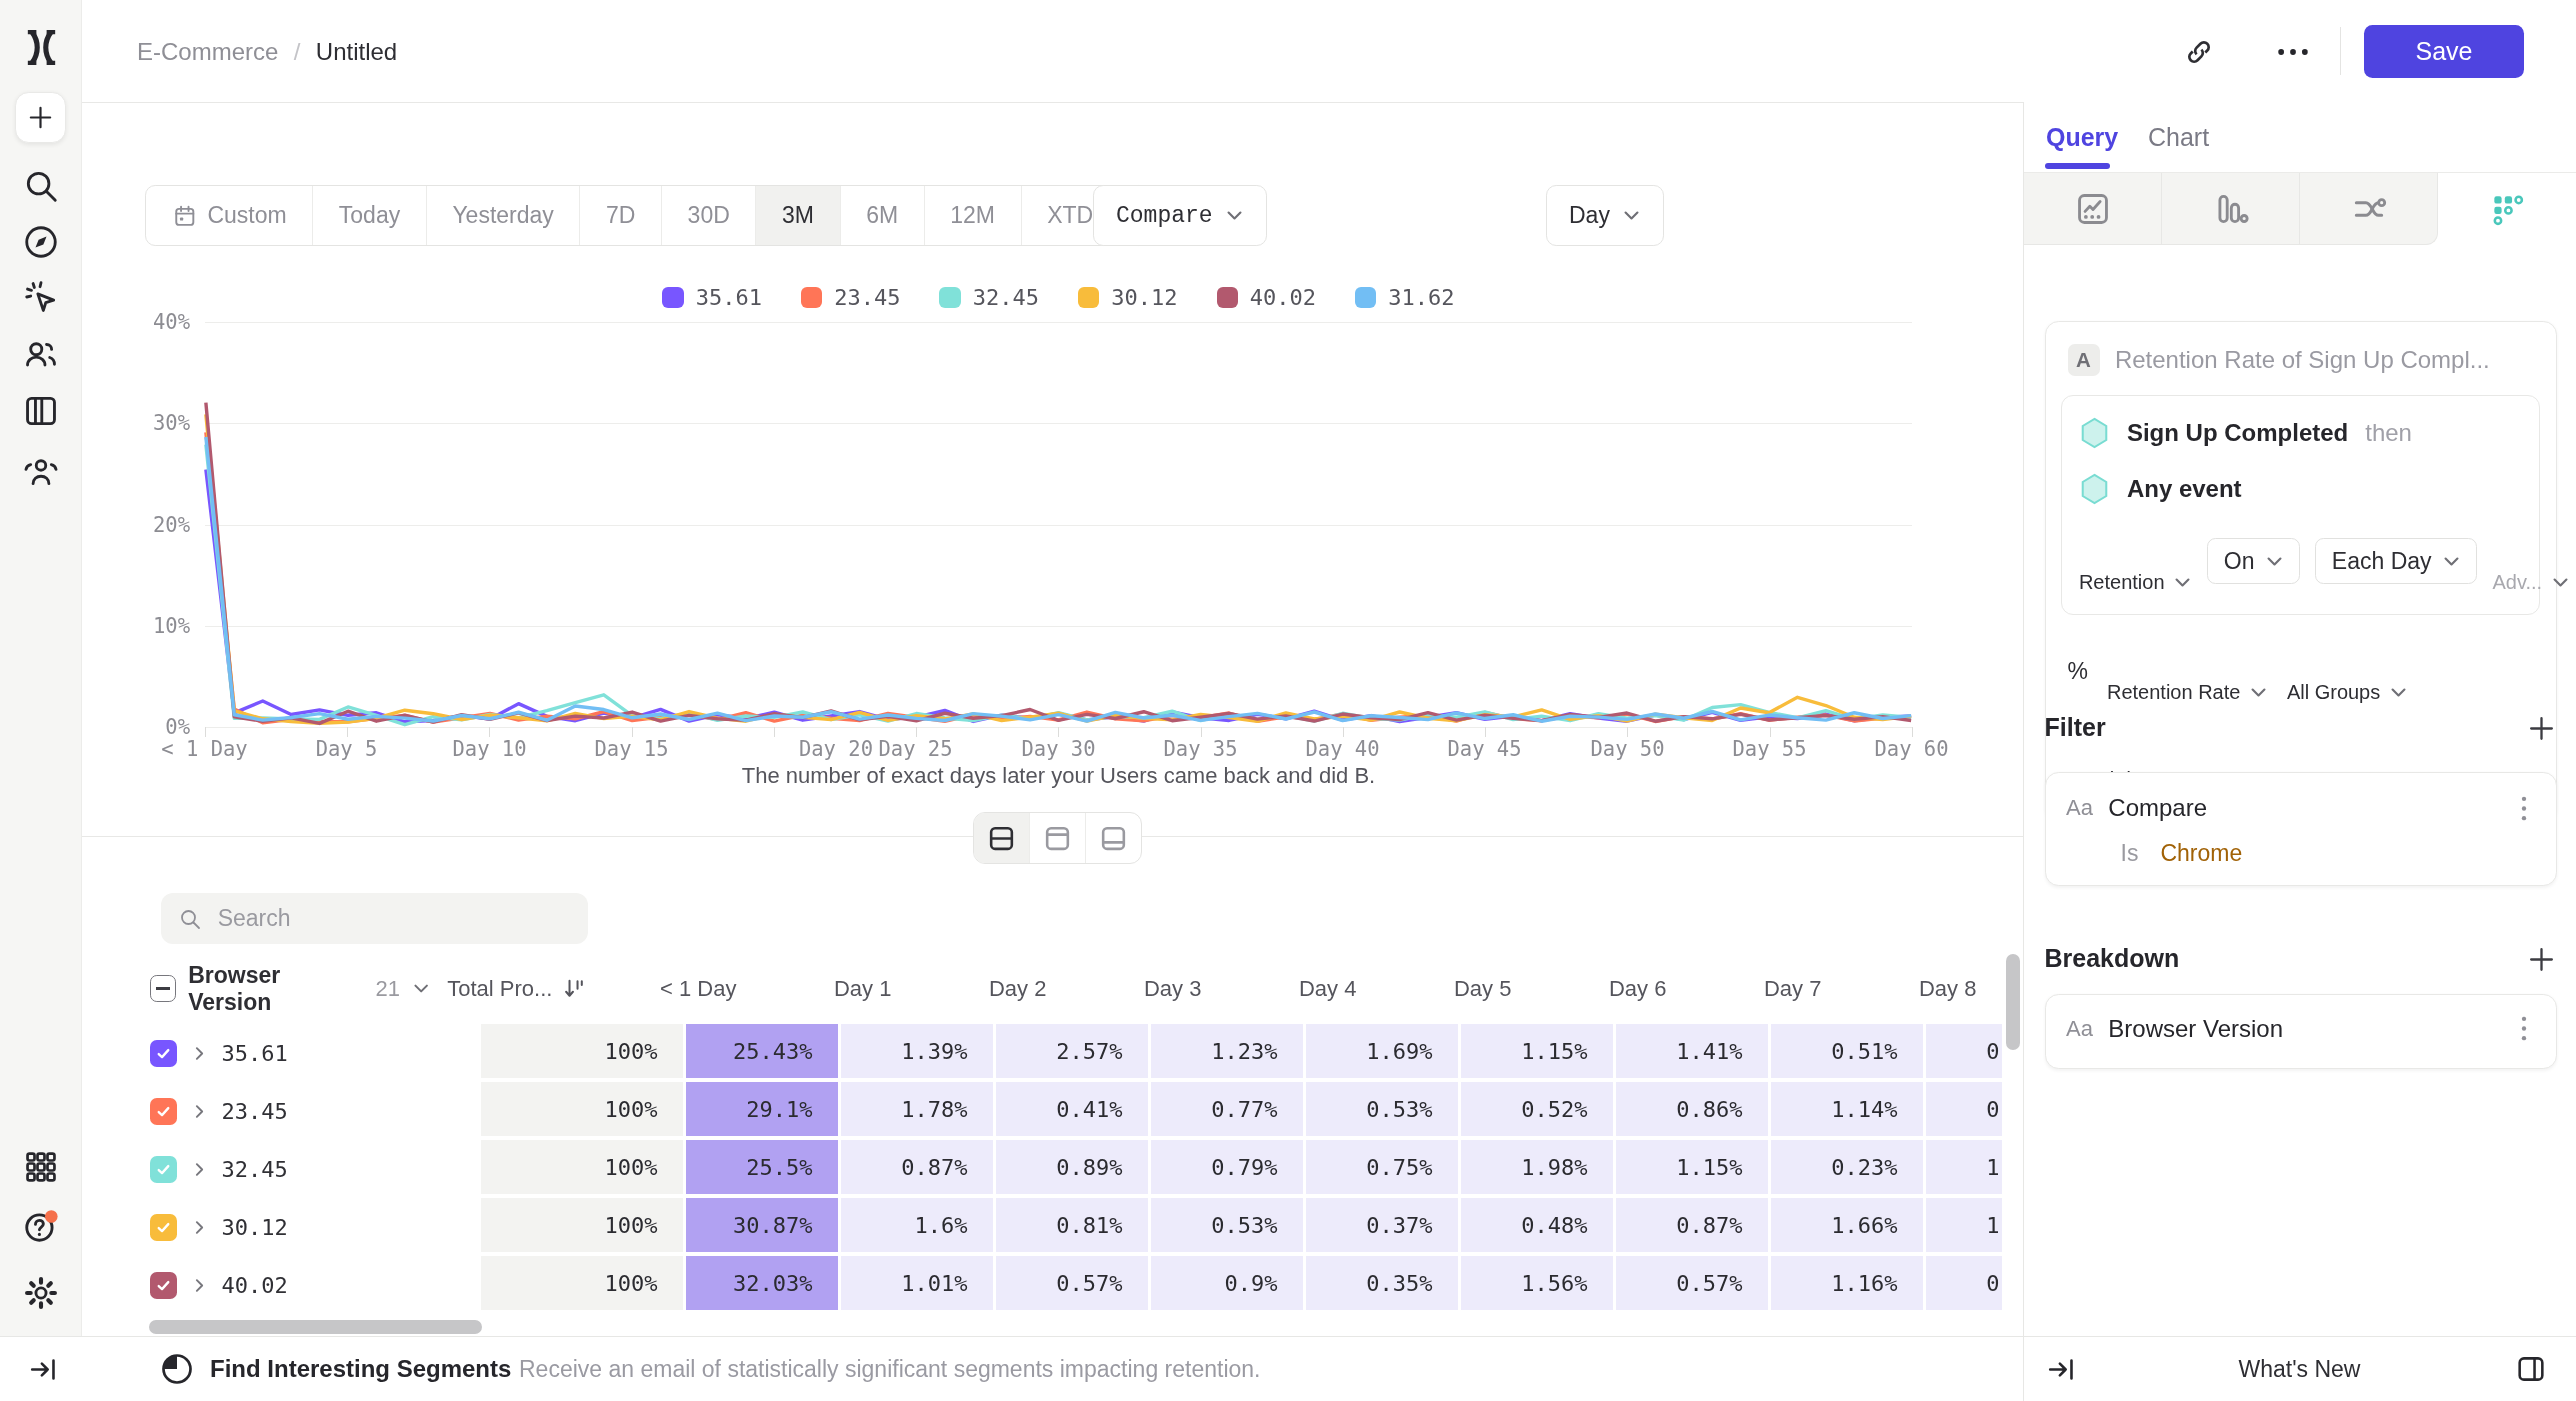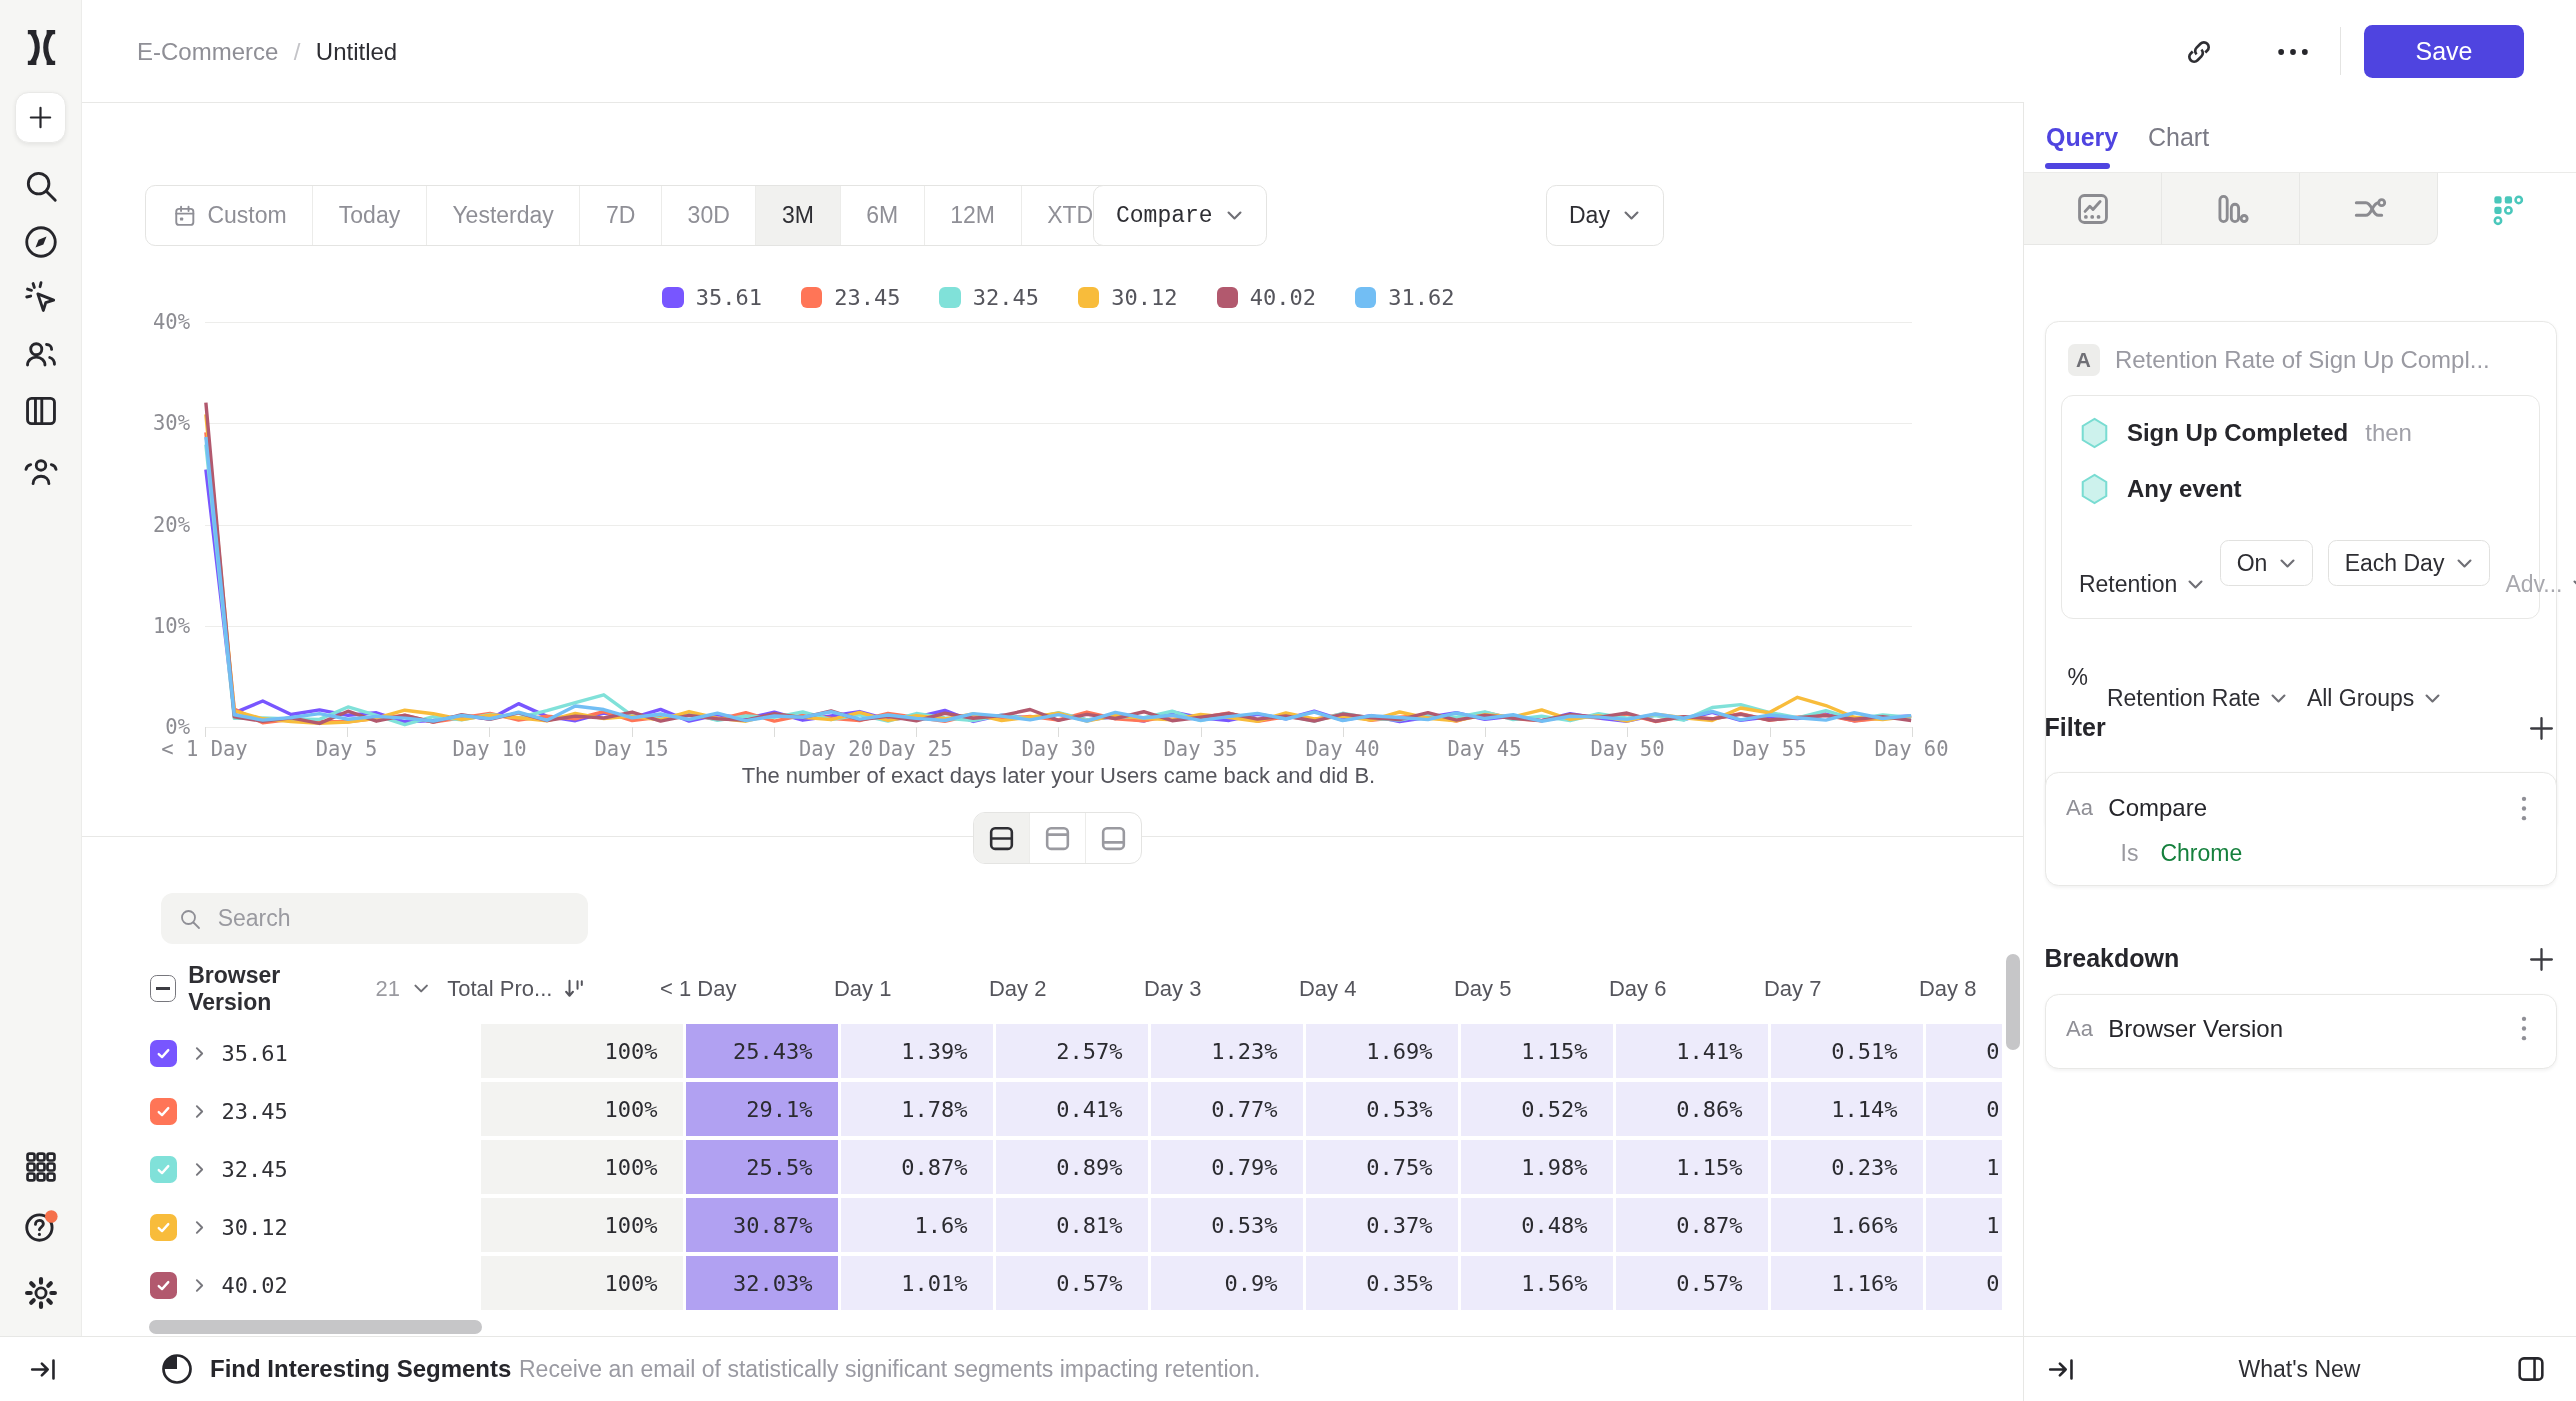--- a/index.html
+++ b/index.html
@@ -79,34 +79,34 @@
   .card{position:absolute;left:20.5px;width:512px;border:0.9px solid #e8e8e6;border-radius:13.7px;background:#fff;box-shadow:0 1.7px 3.4px rgba(0,0,0,.05);box-sizing:border-box;}
   .q-title-row{display:flex;align-items:center;gap:15.4px;padding:22px 22px 0 22px;}
   .q-badge{width:32px;height:32px;background:#ededeb;border-radius:6.8px;display:flex;align-items:center;justify-content:center;font-size:20.5px;font-weight:700;color:#6f6f75;flex:none;}
   .q-title{font-size:24px;color:#9a9aa2;white-space:nowrap;overflow:hidden;}
   .q-inner{margin:19px 15.4px 0 15.4px;border:0.9px solid #e8e8e6;border-radius:12px;padding:20.5px 17px;box-sizing:border-box;}
   .step-row{display:flex;align-items:center;gap:17px;margin-bottom:24px;cursor:pointer;}
   .hex{width:31px;height:32px;flex:none;}
   .step-name{font-size:24px;font-weight:600;color:#26262b;}
   .step-suffix{font-size:24px;color:#a0a0a8;}
   .ctrl-row{display:flex;align-items:center;gap:15.4px;}
-  .plain-dd{display:flex;align-items:center;gap:8.5px;font-size:23px;color:#2e2e33;cursor:pointer;white-space:nowrap;margin-top:42px;}
+  .plain-dd{display:flex;align-items:center;gap:8.5px;font-size:20px;color:#2e2e33;cursor:pointer;white-space:nowrap;margin-top:42px;}
   .sel{display:flex;align-items:center;gap:10.2px;border:0.9px solid #e1e1df;border-radius:8.5px;padding:8.5px 15.4px;font-size:23px;color:#2e2e33;cursor:pointer;white-space:nowrap;}
   .gray-dd{color:#a8a8ae;}
   .measure-row{display:flex;align-items:center;gap:19px;padding:24px 22px 0 22px;}
   .bd-row{display:flex;align-items:center;gap:10.2px;padding:22px 22px 25.6px 22px;}
   .sec-head{position:absolute;left:20.5px;font-size:25px;font-weight:600;color:#26262b;}
   .plus-ic{position:absolute;width:31px;height:31px;color:#3c3c42;cursor:pointer;}
   .prop-row{display:flex;align-items:center;gap:15.4px;padding:20.5px 20.5px 0 20.5px;}
   .aa{font-size:22px;color:#8f8f96;flex:none;}
   .prop-name{font-size:24px;font-weight:500;color:#26262b;flex:1;}
   .kebab{width:22px;height:29px;color:#8f8f96;cursor:pointer;flex:none;}
   .op-row{display:flex;align-items:center;gap:22px;padding:17px 20.5px 0 75px;font-size:23px;}
   .op{color:#9a9aa0;}
-  .opval{color:#15803d;}
+  .opval{color:#a16207;}
   
   #bottomBar{position:absolute;left:0;top:1336px;width:2576px;height:66px;background:#fff;border-top:0.9px solid #e7e7e5;box-sizing:border-box;}
   .fis-title{font-size:24px;font-weight:600;color:#26262b;}
   .fis-desc{font-size:23px;color:#9a9aa2;}
   .wn-label{font-size:23px;color:#2e2e33;}
 </style>
 </head>
 <body>
 
 <div id="app">

